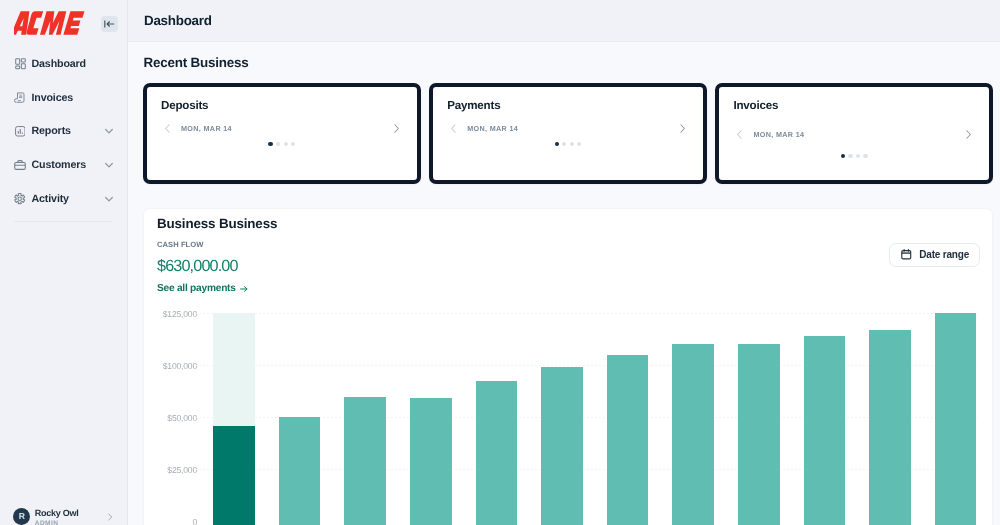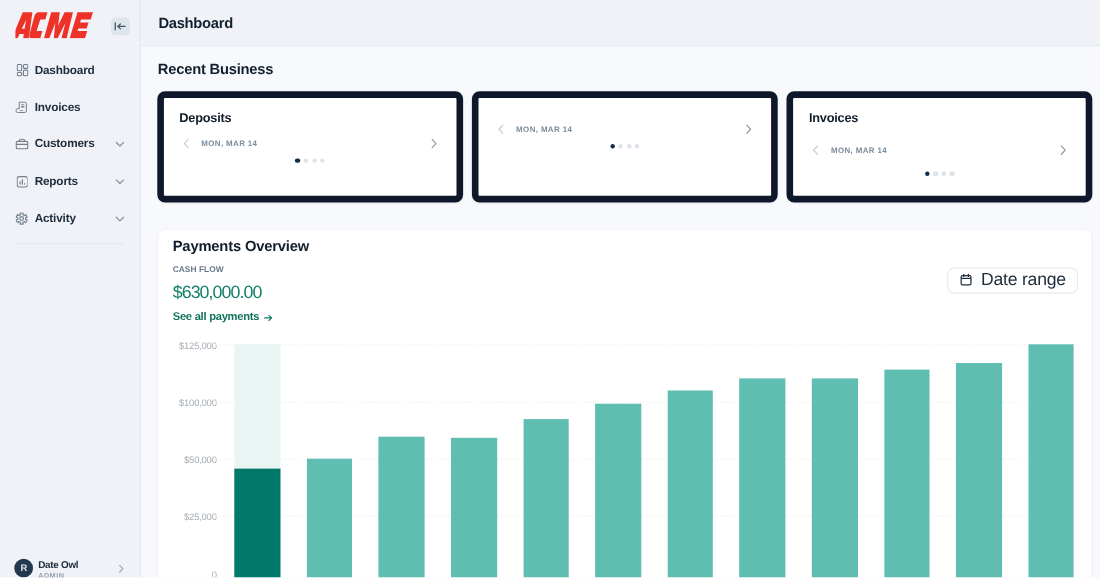--- a/index.html
+++ b/index.html
@@ -48,21 +48,21 @@
   .main { flex: 1; height: 525px; background: #f8f9fc; overflow: hidden; }
   .topbar { height: 42px; border-bottom: 1px solid #e6ebf1; display: flex; align-items: center;
             padding-left: 16px; background: #f0f2f7; }
   .topbar h1 { font-size: 13.4px; font-weight: 700; color: #11202e; letter-spacing: -0.25px; }
 
   .content { padding: 0 7px 0 15px; position: relative; }
   .section-title { font-size: 13.4px; font-weight: 700; color: #11202e; letter-spacing: -0.2px;
                    position: absolute; left: 15.5px; top: 12.5px; }
 
   .cards { display: flex; gap: 8.6px; position: absolute; left: 15px; top: 41px; width: 850px; }
-  .card { flex: 1; background: #fff; border-radius: 7px; border: 6px solid #0f172a;
+  .card { flex: 1; background: #fff; border-radius: 7px; border: 4px solid #0f172a;
           box-shadow: 0 1px 2px rgba(16,24,40,0.04); height: 101px; padding: 12px 14px 0 14px; }
   .card h3 { font-size: 11.6px; font-weight: 700; color: #101d2b; letter-spacing: -0.2px; }
   .carousel { display: flex; align-items: center; margin-top: 10px; }
   .car-arrow { display: flex; align-items: center; justify-content: center; width: 13px; flex: 0 0 13px; }
   .car-body { flex: 1; padding-left: 7px; padding-right: 4px; }
   .car-date { font-size: 7.2px; font-weight: 700; color: #7b8c9e; letter-spacing: 0.35px; }
   .car-text { font-size: 10.2px; color: #2b3a48; line-height: 14.6px; margin-top: 6px; letter-spacing: -0.06px; }
   .dots { display: flex; gap: 3.4px; justify-content: center; margin-top: 7px; margin-left: 0px; }
   .dot { width: 4.2px; height: 4.2px; border-radius: 50%; background: #dde3e9; }
   .dot.on { background: #12304c; }
@@ -79,21 +79,21 @@
             position: absolute; left: 13px; top: 31px; }
   .amount { font-size: 16.2px; color: #15806a; letter-spacing: -0.85px;
             position: absolute; left: 13px; top: 48px; }
   .link { font-size: 10.2px; font-weight: 700; color: #11745f; letter-spacing: -0.25px;
           display: flex; align-items: center; gap: 3px;
           position: absolute; left: 13px; top: 74px; }
   .link .arrow { margin-top: 0px; }
   .daterange { position: absolute; right: 12px; top: 33.5px; border: 1px solid #e2ece8;
                border-radius: 7px; height: 24px; display: flex; align-items: center;
                gap: 7px; padding: 0 10px; background: #fff; cursor: pointer; }
-  .daterange span { font-size: 16px; font-weight: 400; color: #1d2b3a; letter-spacing: -0.2px; }
+  .daterange span { font-size: 10px; font-weight: 700; color: #1d2b3a; letter-spacing: -0.2px; }
 
   .chart { position: absolute; left: 0; right: 0; top: 100px; bottom: 0; overflow: hidden; }
   .ylabels, .gridlines, .bars { position: absolute; inset: 0; }
   .ylab { position: absolute; left: 0; width: 59px; text-align: right;
           font-size: 8.6px; color: #a6adb4; letter-spacing: -0.2px; padding-right: 6px; }
   .gline { position: absolute; left: 51px; width: 782px; height: 1px;
            background: repeating-linear-gradient(to right,#f1f3f4 0 2px,transparent 2px 4px); }
   .bar, .track { position: absolute; }
 </style>
 </head>
@@ -141,72 +141,72 @@
             <path d="M7.4 4.5 H11.6" stroke-width="1.05"></path>
             <path d="M7.4 7.3 H11.6" stroke-width="1.9"></path>
             <path d="M5.6 12.2 H9.8" stroke-width="1.05"></path>
           </svg>
         </span>
         <span class="lbl">Invoices</span>
       </div>
 
       <div class="nav-item">
         <span class="ico">
+          <svg width="10.6" height="10.6" viewBox="0 0 16 16" fill="none" stroke="#737f8c" stroke-width="1.5">
+            <rect x="0.85" y="0.85" width="14.3" height="14.3" rx="3"></rect>
+            <path d="M4.9 11.6 V7.4 M8 11.6 V4.6 M11.2 11.6 V9.8" stroke-width="1.7" stroke-linecap="butt"></path>
+          </svg>
+        </span>
+        <span class="lbl">Reports</span>
+        <span class="chev">
+          <svg width="12" height="12" viewBox="0 0 16 16" fill="none" stroke="#8b97a4" stroke-width="1.6" stroke-linecap="round" stroke-linejoin="round">
+              <path d="M3.6 6 L8 10.4 L12.4 6"></path>
+            </svg>
+        </span>
+      </div>
+
+      <div class="nav-item">
+        <span class="ico">
           <svg width="12" height="10" viewBox="0 0 16 13.4" fill="none" stroke="#737f8c" stroke-width="1.5">
             <rect x="0.9" y="3.3" width="14.2" height="9.2" rx="1.9"></rect>
             <path d="M4.9 3.3 V2.5 a1.7 1.7 0 0 1 1.7-1.7 h2.8 a1.7 1.7 0 0 1 1.7 1.7 V3.3"></path>
             <path d="M0.9 7 H15.1" stroke-width="1.3"></path>
           </svg>
         </span>
         <span class="lbl">Customers</span>
         <span class="chev">
           <svg width="12" height="12" viewBox="0 0 16 16" fill="none" stroke="#8b97a4" stroke-width="1.6" stroke-linecap="round" stroke-linejoin="round">
               <path d="M3.6 6 L8 10.4 L12.4 6"></path>
             </svg>
         </span>
       </div>
 
       <div class="nav-item">
         <span class="ico">
-          <svg width="10.6" height="10.6" viewBox="0 0 16 16" fill="none" stroke="#737f8c" stroke-width="1.5">
-            <rect x="0.85" y="0.85" width="14.3" height="14.3" rx="3"></rect>
-            <path d="M4.9 11.6 V7.4 M8 11.6 V4.6 M11.2 11.6 V9.8" stroke-width="1.7" stroke-linecap="butt"></path>
-          </svg>
-        </span>
-        <span class="lbl">Reports</span>
-        <span class="chev">
-          <svg width="12" height="12" viewBox="0 0 16 16" fill="none" stroke="#8b97a4" stroke-width="1.6" stroke-linecap="round" stroke-linejoin="round">
-              <path d="M3.6 6 L8 10.4 L12.4 6"></path>
-            </svg>
-        </span>
-      </div>
-
-      <div class="nav-item">
-        <span class="ico">
           <svg width="11.4" height="11.4" viewBox="0 0 16 16" fill="none" stroke="#737f8c" stroke-width="1.45" stroke-linejoin="round">
             <circle cx="8" cy="8" r="2.4"></circle>
             <path transform="rotate(30 8 8)" d="M14.84 5.91 A7.15 7.15 0 0 1 14.84 10.09 L12.78 9.46 A5.0 5.0 0 0 1 11.66 11.41 L13.23 12.88 A7.15 7.15 0 0 1 9.61 14.97 L9.12 12.87 A5.0 5.0 0 0 1 6.88 12.87 L6.39 14.97 A7.15 7.15 0 0 1 2.77 12.88 L4.34 11.41 A5.0 5.0 0 0 1 3.22 9.46 L1.16 10.09 A7.15 7.15 0 0 1 1.16 5.91 L3.22 6.54 A5.0 5.0 0 0 1 4.34 4.59 L2.77 3.12 A7.15 7.15 0 0 1 6.39 1.03 L6.88 3.13 A5.0 5.0 0 0 1 9.12 3.13 L9.61 1.03 A7.15 7.15 0 0 1 13.23 3.12 L11.66 4.59 A5.0 5.0 0 0 1 12.78 6.54 Z"></path>
           </svg>
         </span>
         <span class="lbl">Activity</span>
         <span class="chev">
           <svg width="12" height="12" viewBox="0 0 16 16" fill="none" stroke="#8b97a4" stroke-width="1.6" stroke-linecap="round" stroke-linejoin="round">
               <path d="M3.6 6 L8 10.4 L12.4 6"></path>
             </svg>
         </span>
       </div>
 
       <div class="divider"></div>
 
     </nav>
 
     <div class="user">
       <div class="avatar">R</div>
       <div>
-        <div class="user-name">Date Owl</div>
+        <div class="user-name">Rocky Owl</div>
         <div class="user-role">ADMIN</div>
       </div>
       <span class="chev user-chev">
         <svg width="10" height="10" viewBox="0 0 16 16" fill="none" stroke="#9aa5b1" stroke-width="1.55" stroke-linecap="round" stroke-linejoin="round">
             <path d="M6 3.2 L10.8 8 L6 12.8"></path>
           </svg>
       </span>
     </div>
   </aside>
   <main class="main">
@@ -236,20 +236,21 @@
           </div>
           <div class="dots">
             <span class="dot on"></span>
             <span class="dot"></span>
             <span class="dot"></span>
             <span class="dot"></span>
           </div>
         </div>
 
         <div class="card">
+          <h3>Payments</h3>
           <div class="carousel">
             <span class="car-arrow">
               <svg width="13" height="13" viewBox="0 0 16 16" fill="none" stroke="#c3ccd6" stroke-width="1.3" stroke-linecap="round" stroke-linejoin="round">
                   <path d="M10 3.4 L5.7 8 L10 12.6"></path>
                 </svg>
             </span>
             <div class="car-body">
               <div class="car-date">MON, MAR 14</div>
             </div>
             <span class="car-arrow">
@@ -286,21 +287,21 @@
           <div class="dots">
             <span class="dot on"></span>
             <span class="dot"></span>
             <span class="dot"></span>
             <span class="dot"></span>
           </div>
         </div>
       </div>
 
       <div class="panel">
-        <h2>Payments Overview</h2>
+        <h2>Business Business</h2>
         <div class="kicker">CASH FLOW</div>
         <div class="amount">$630,000.00</div>
         <a class="link">
           <span>See all payments</span>
           <svg class="arrow" width="10" height="10" viewBox="0 0 16 16" fill="none" stroke="#0f7a63" stroke-width="1.6" stroke-linecap="round" stroke-linejoin="round">
             <path d="M2.6 8 H12.6 M8.8 4.2 L12.8 8 L8.8 11.8"></path>
             </svg>
         </a>
         <button class="daterange">
           <svg width="12.5" height="12.5" viewBox="0 0 16 16" fill="none" stroke="#20303f" stroke-width="1.45">

